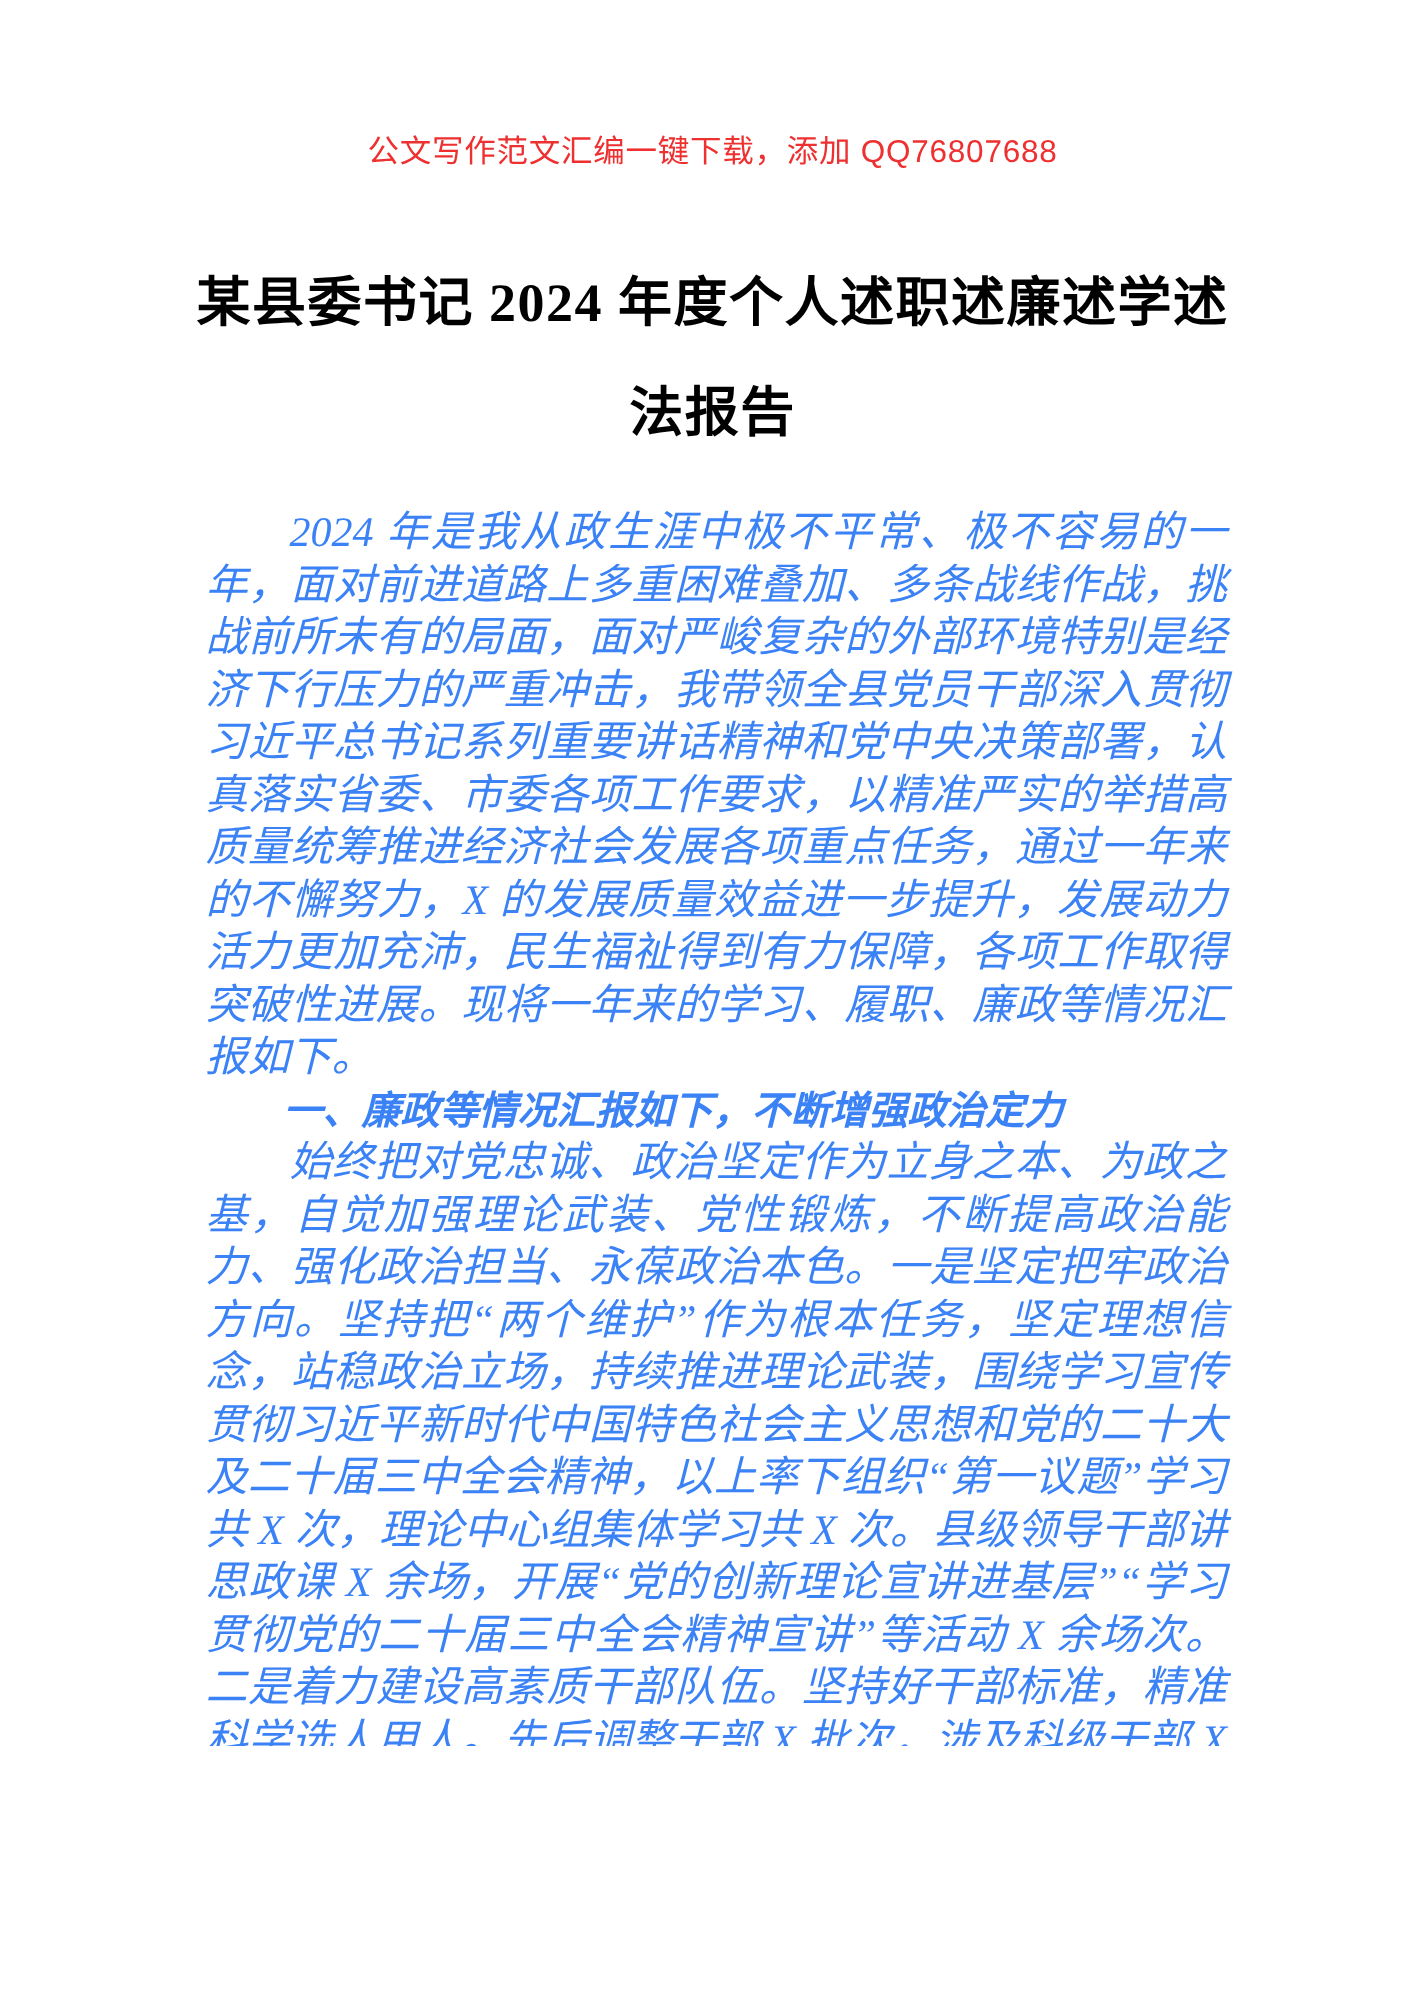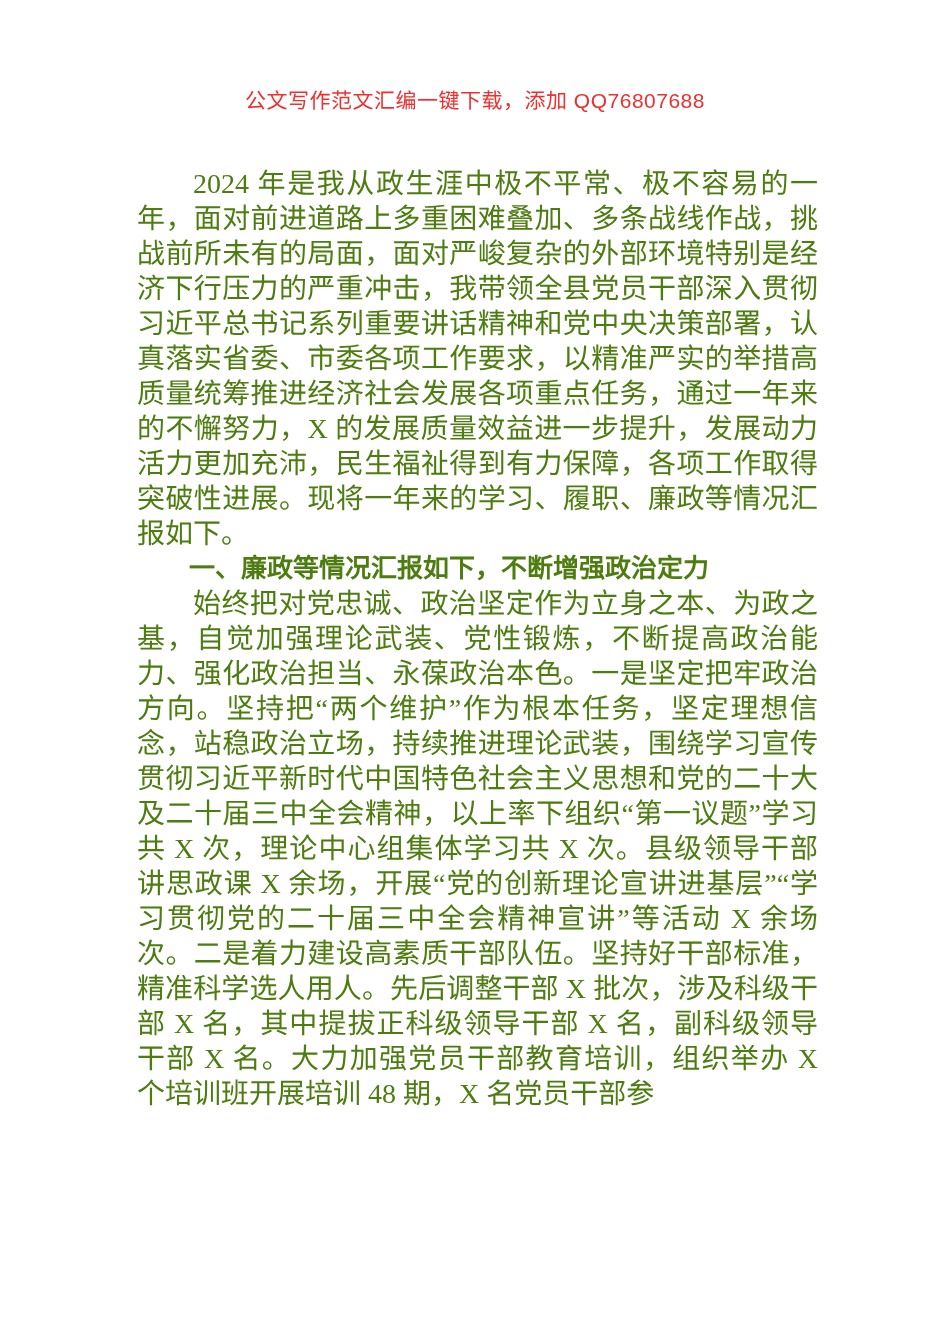--- a/index.html
+++ b/index.html
@@ -38,21 +38,22 @@
   }
   .doc-title .title-line {
     display: block;
   }
   .doc-body {
     margin: 26px 132px 0 137px;
     font-family: "Liberation Serif", "DejaVu Serif", serif;
     font-size: 28px;
     line-height: 35px;
     text-align: justify;
-    color: #4d7c0f;
+    color: #3b82f6;
+    font-style: italic;
   }
   .doc-body p {
     margin: 0;
     padding: 0;
     text-indent: 2em;
   }
   .doc-body p.heading {
     font-family: "Liberation Sans", "DejaVu Sans", sans-serif;
     font-weight: 700;
     font-size: 26px;
@@ -60,20 +61,22 @@
   }
 </style>
 </head>
 <body>
 
 <div class="page">
 
   <div class="notice">公文写作范文汇编一键下载，添加 QQ76807688</div>
 
   <h1 class="doc-title">
+    <span class="title-line">某县委书记 2024 年度个人述职述廉述学述</span>
+    <span class="title-line">法报告</span>
   </h1>
 
   <article class="doc-body" id="doc-body">
       <p class="body">2024 年是我从政生涯中极不平常、极不容易的一年，面对前进道路上多重困难叠加、多条战线作战，挑战前所未有的局面，面对严峻复杂的外部环境特别是经济下行压力的严重冲击，我带领全县党员干部深入贯彻习近平总书记系列重要讲话精神和党中央决策部署，认真落实省委、市委各项工作要求，以精准严实的举措高质量统筹推进经济社会发展各项重点任务，通过一年来的不懈努力，X 的发展质量效益进一步提升，发展动力活力更加充沛，民生福祉得到有力保障，各项工作取得突破性进展。现将一年来的学习、履职、廉政等情况汇报如下。</p>
       <p class="heading">一、廉政等情况汇报如下，不断增强政治定力</p>
       <p class="body">始终把对党忠诚、政治坚定作为立身之本、为政之基，自觉加强理论武装、党性锻炼，不断提高政治能力、强化政治担当、永葆政治本色。一是坚定把牢政治方向。坚持把“两个维护”作为根本任务，坚定理想信念，站稳政治立场，持续推进理论武装，围绕学习宣传贯彻习近平新时代中国特色社会主义思想和党的二十大及二十届三中全会精神，以上率下组织“第一议题”学习共 X 次，理论中心组集体学习共 X 次。县级领导干部讲思政课 X 余场，开展“党的创新理论宣讲进基层”“学习贯彻党的二十届三中全会精神宣讲”等活动 X 余场次。二是着力建设高素质干部队伍。坚持好干部标准，精准科学选人用人。先后调整干部 X 批次，涉及科级干部 X 名，其中提拔正科级领导干部 X 名，副科级领导干部 X 名。大力加强党员干部教育培训，组织举办 X 个培训班开展培训 48 期，X 名党员干部参</p>
     </article>
 
 </div>
 

